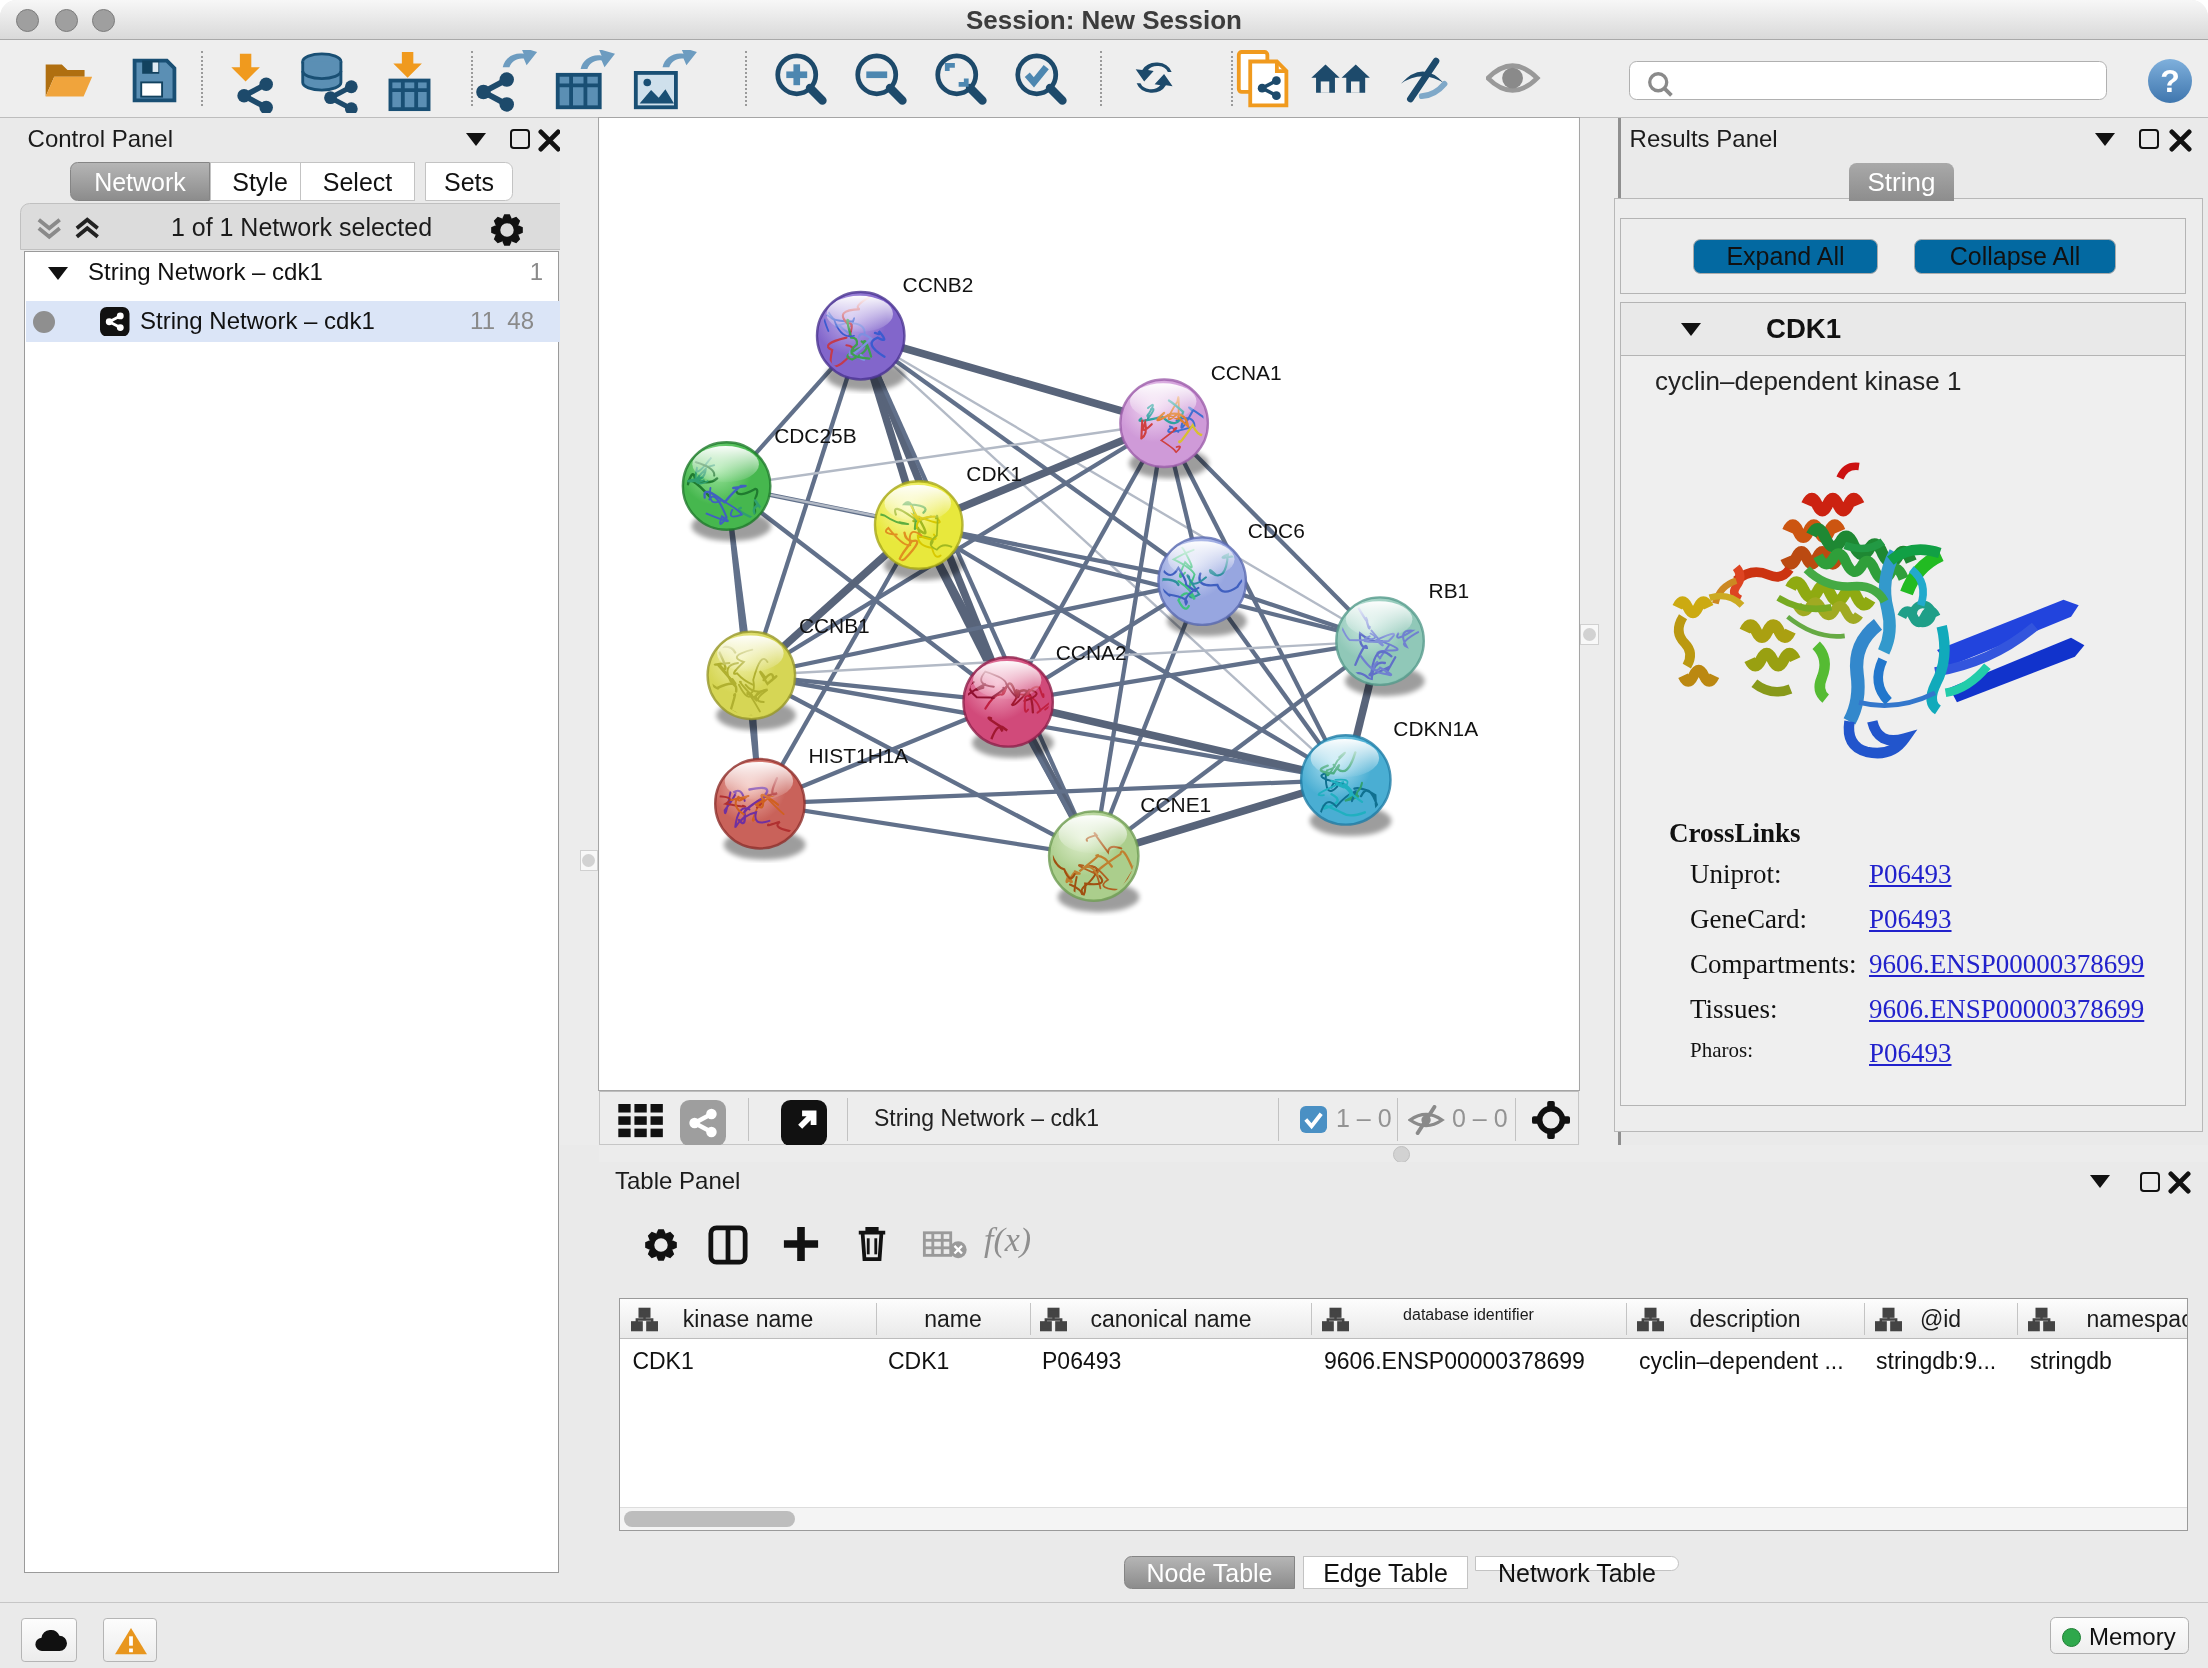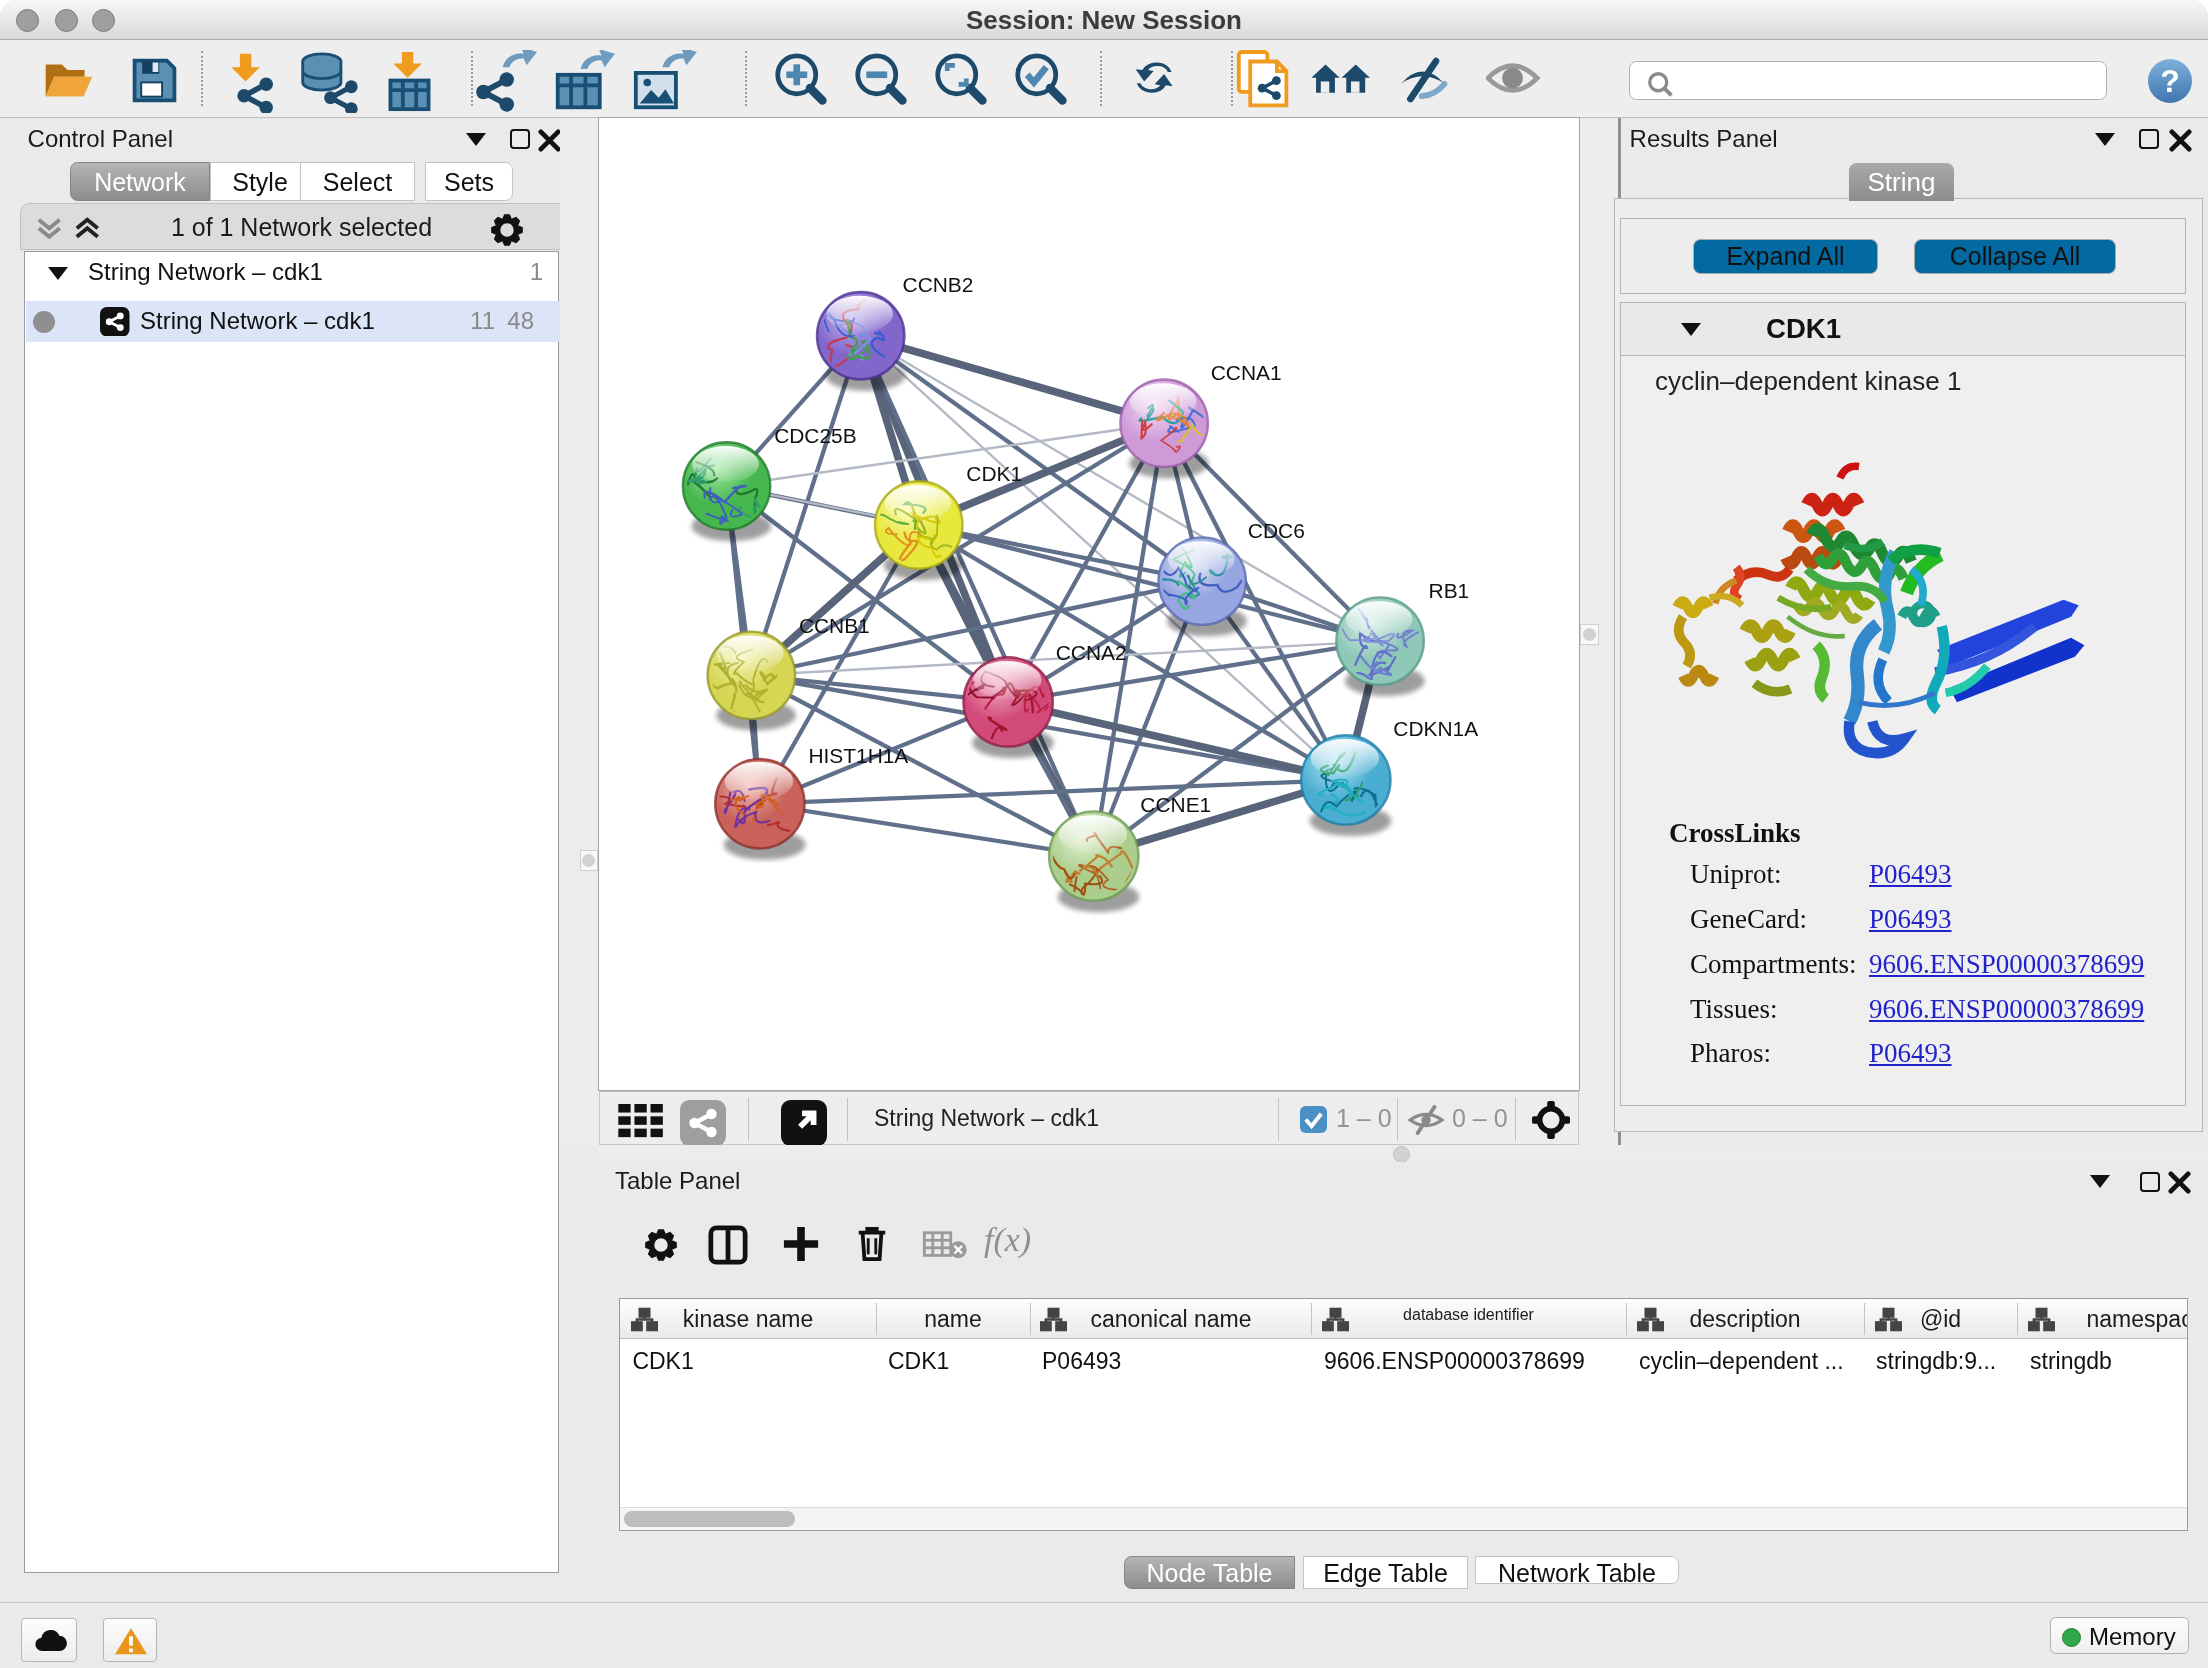--- a/index.html
+++ b/index.html
@@ -677,21 +677,21 @@
 </svg>
 <div class="abs serif" style="left:48px;top:515px;font-size:27px;font-weight:bold;color:#111;">CrossLinks</div>
 <div class="abs serif" style="left:69px;top:556px;font-size:27px;color:#111;">Uniprot:</div>
 <div class="abs link" style="left:248px;top:556px;font-size:27px;">P06493</div>
 <div class="abs serif" style="left:69px;top:601px;font-size:27px;color:#111;">GeneCard:</div>
 <div class="abs link" style="left:248px;top:601px;font-size:27px;">P06493</div>
 <div class="abs serif" style="left:69px;top:646px;font-size:27px;color:#111;">Compartments:</div>
 <div class="abs link" style="left:248px;top:646px;font-size:27px;">9606.ENSP00000378699</div>
 <div class="abs serif" style="left:69px;top:691px;font-size:27px;color:#111;">Tissues:</div>
 <div class="abs link" style="left:248px;top:691px;font-size:27px;">9606.ENSP00000378699</div>
-<div class="abs serif" style="left:69px;top:735px;font-size:27px;color:#111;">Pharos:</div>
+<div class="abs serif" style="left:69px;top:735px;font-size:21px;color:#111;">Pharos:</div>
 <div class="abs link" style="left:248px;top:735px;font-size:27px;">P06493</div>
 </div>
 </div>
 <div class="abs" style="left:599px;top:1145px;width:1609px;height:17px;background:#ececec;"></div>
 <div class="abs" style="left:1393px;top:1146px;width:15px;height:15px;border-radius:50%;background:#d2d2d2;border:1px solid #c0c0c0;"></div>
 <div class="abs" style="left:599px;top:1162px;width:1609px;height:439px;background:#eaeaea;">
 <div class="abs panel-title" style="left:16px;top:4.8px;">Table Panel</div>
 <div class="abs ptri" style="left:1491px;top:13.3px;"></div>
 <div class="abs psq" style="left:1541px;top:9.5px;"></div>
 <svg class="abs" style="left:1569px;top:8.6px" width="23" height="23" viewBox="0 0 24 24">
@@ -795,21 +795,21 @@
 <div class="abs" style="left:704px;top:49px;font-size:23px;color:#111;">9606.ENSP00000378699</div>
 <div class="abs" style="left:1019px;top:49px;font-size:23px;color:#111;">cyclin–dependent ...</div>
 <div class="abs" style="left:1256px;top:49px;font-size:23px;color:#111;">stringdb:9...</div>
 <div class="abs" style="left:1410px;top:49px;font-size:23px;color:#111;">stringdb</div>
 <div class="abs" style="left:0;top:208px;width:100%;height:23px;background:#f4f4f4;border-top:1px solid #ddd;box-sizing:border-box;">
           <div class="abs" style="left:3.8px;top:2.9px;width:171px;height:16px;border-radius:8.6px;background:#bdbdbd;"></div>
         </div>
 </div>
 <div class="tab tabsel" style="left:525px;top:394px;width:171px;height:33px;line-height:33px;border-radius:7.6px 0 0 7.6px;">Node Table</div>
 <div class="tab" style="left:704px;top:394px;width:165px;height:33px;line-height:33px;">Edge Table</div>
-<div class="tab" style="left:876px;top:394px;width:204px;height:28px;line-height:33px;border-radius:0 7.6px 7.6px 0;">Network Table</div>
+<div class="tab" style="left:876px;top:394px;width:204px;height:15px;line-height:33px;border-radius:0 7.6px 7.6px 0;">Network Table</div>
 </div>
 <div class="abs" style="left:0;top:1602px;width:100%;height:67px;background:#eaeaea;border-top:1.9px solid #c6c6c6;box-sizing:border-box;">
 <div class="abs" style="left:21px;top:15px;width:56px;height:44px;background:linear-gradient(#fdfdfd,#ececec);border:1px solid #b5b5b5;border-radius:3.8px;box-sizing:border-box;">
         <svg class="abs" style="left:10.5px;top:8.6px" width="34" height="25" viewBox="0 0 36 26">
           <path d="M10 24 a7 7 0 0 1 -1 -14 a10 10 0 0 1 19 -2 a8 8 0 0 1 0 16 z" fill="#111"></path>
         </svg>
       </div>
 <div class="abs" style="left:103px;top:15px;width:54px;height:44px;background:linear-gradient(#fdfdfd,#ececec);border:1px solid #b5b5b5;border-radius:3.8px;box-sizing:border-box;">
         <svg class="abs" style="left:9.5px;top:6.7px" width="34" height="30" viewBox="0 0 36 32">
           <path d="M18 2 L35 30 H1 z" fill="#e8961e"></path>

